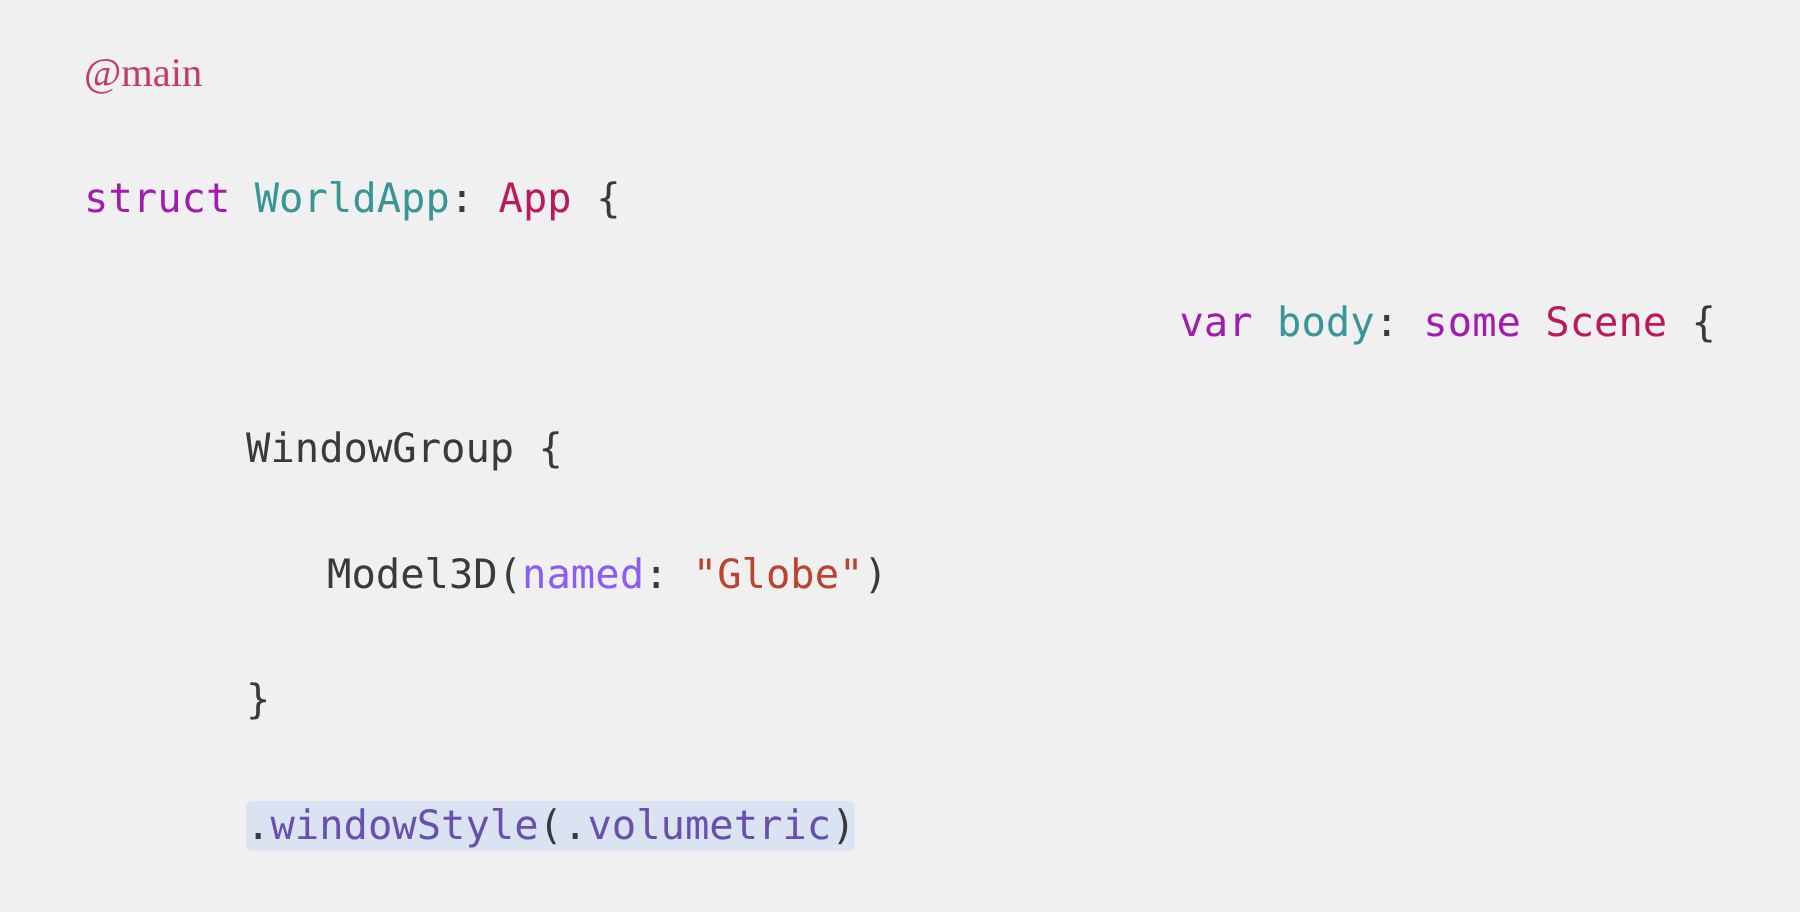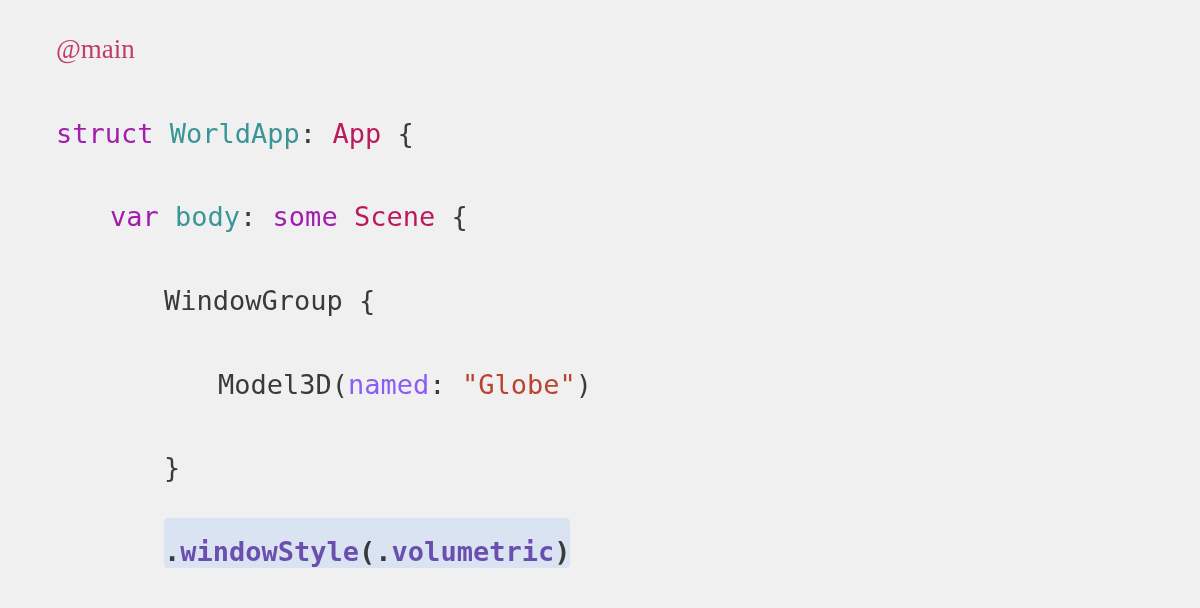--- a/index.html
+++ b/index.html
@@ -29,25 +29,24 @@
     .type { color: #be185d; }
     .ident { color: #3a9596; margin-top: 25px; }
     .method { color: #6b4fae; }
     .param { color: #8b5cf6; }
     .str { color: #bb4430; }
     .punct { color: #3a3a3a; }
     .plain { color: #3a3a3a; }
     .hl {
       background: #d9e3f2;
       border-radius: 4px;
-      padding-top: 18px;
+      padding-top: 1px;
       padding-bottom: 1px;
-      font-weight: bold;
     }
-    .indent1 { padding-left: 54px; }
+    .indent1 { padding-left: 54px; text-align: right; }
     .indent2 { padding-left: 108px; }
     .indent3 { padding-left: 162px; }
   </style>
 </head>
 <body>
 
 <pre><span class="code-line"><span class="atmain">@main</span></span>
 <span class="code-line"><span class="kw">struct</span> <span class="ident">WorldApp</span><span class="punct">:</span> <span class="type">App</span><span class="punct"> {</span></span>
 <span class="code-line indent1"><span class="kw">var</span> <span class="ident">body</span><span class="punct">:</span> <span class="kw">some</span> <span class="type">Scene</span><span class="punct"> {</span></span>
 <span class="code-line indent2"><span class="plain">WindowGroup</span><span class="punct"> {</span></span>

